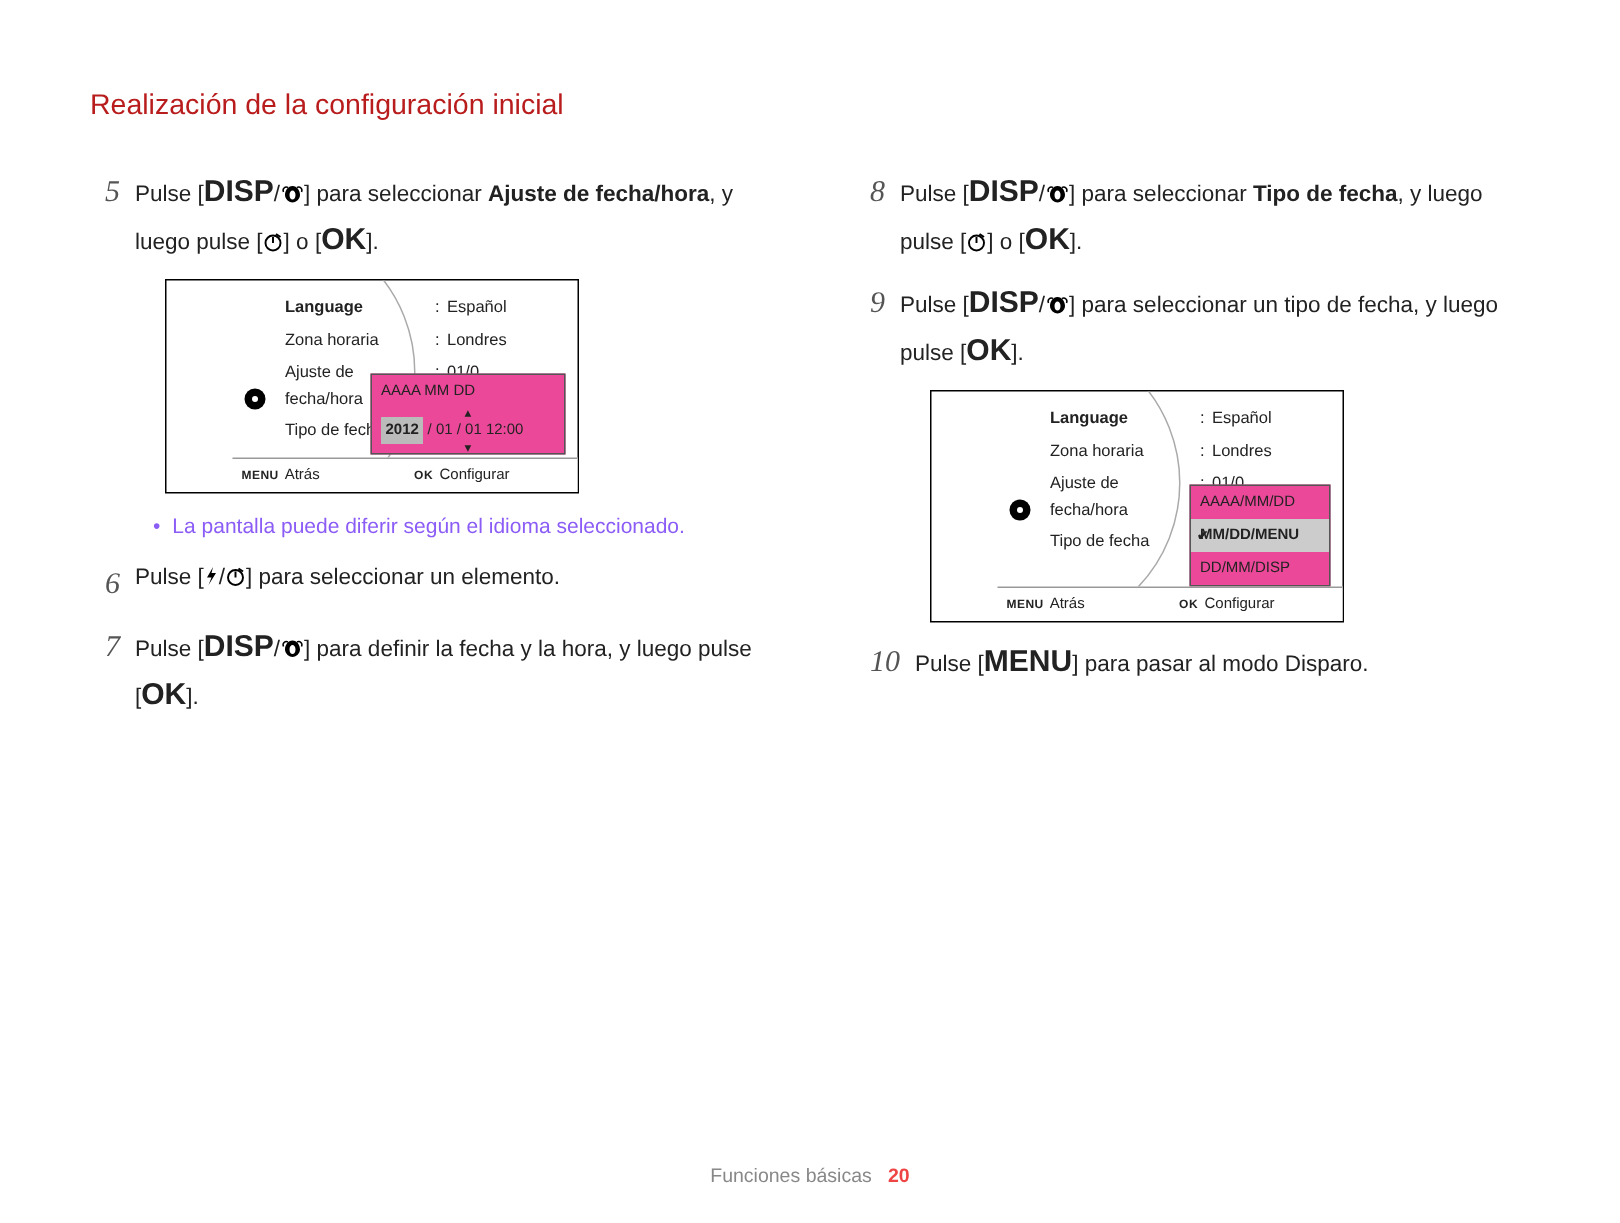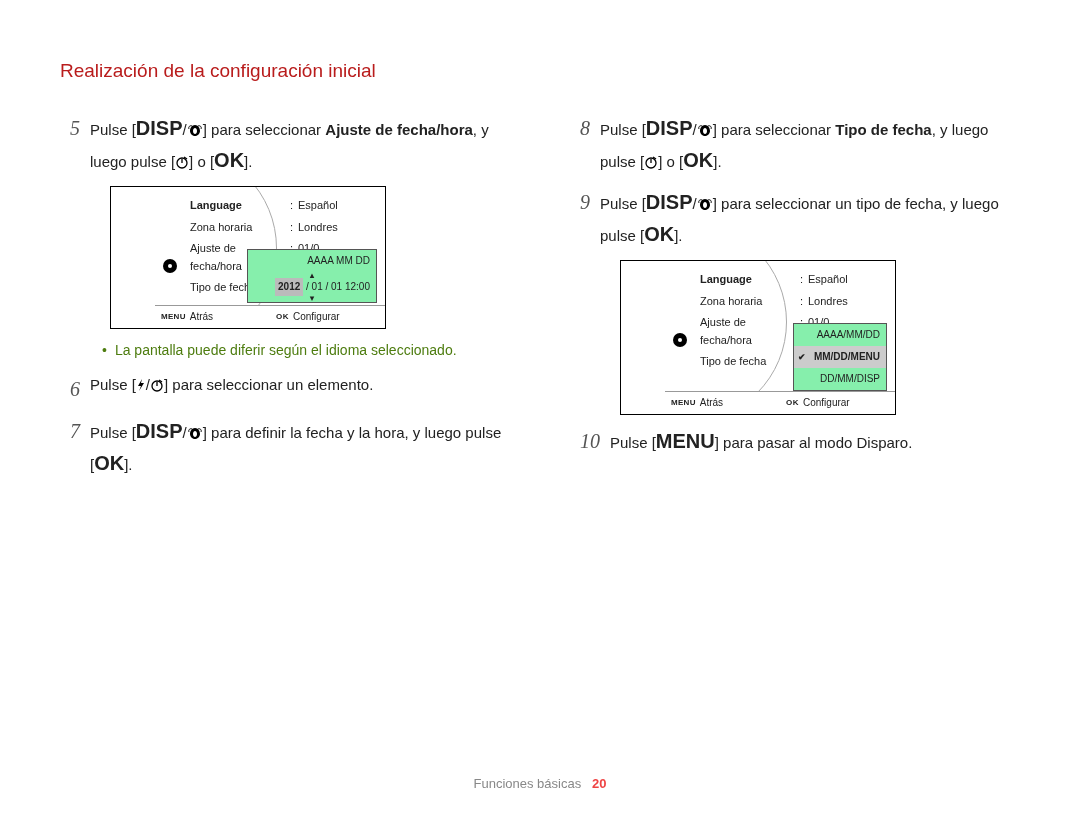--- a/index.html
+++ b/index.html
@@ -115,23 +115,23 @@
     width: 200px;
     height: 200px;
     border: 1px solid #aaa;
     border-radius: 50%;
     pointer-events: none;
   }
   .lcd-popup {
     position: absolute;
     right: 8px;
     border: 1px solid #555;
-    background: #86efac;
+    background: #ec4899;
     font-size: 10px;
-    text-align: right;
+    text-align: left;
   }
   .lcd-popup-row {
     padding: 3px 6px;
     position: relative;
   }
   .lcd-popup-row.sel {
     background: #ccc;
     font-weight: bold;
   }
   .lcd-popup .chev {
@@ -163,21 +163,21 @@
     display: flex;
     align-items: center;
     gap: 4px;
   }
   .lbl-menu { font-size: 8px; font-weight: bold; letter-spacing: 0.3px; }
   .lbl-ok   { font-size: 8px; font-weight: bold; letter-spacing: 0.5px; }
   .bullet {
     display: flex;
     margin: 6px 0 12px 42px;
     font-size: 14px;
-    color: #4d7c0f;
+    color: #8b5cf6;
     text-align: center;
   }
   .bullet::before {
     content: "•";
     margin-right: 8px;
   }
   .footer {
     position: absolute;
     bottom: 24px;
     left: 0;

